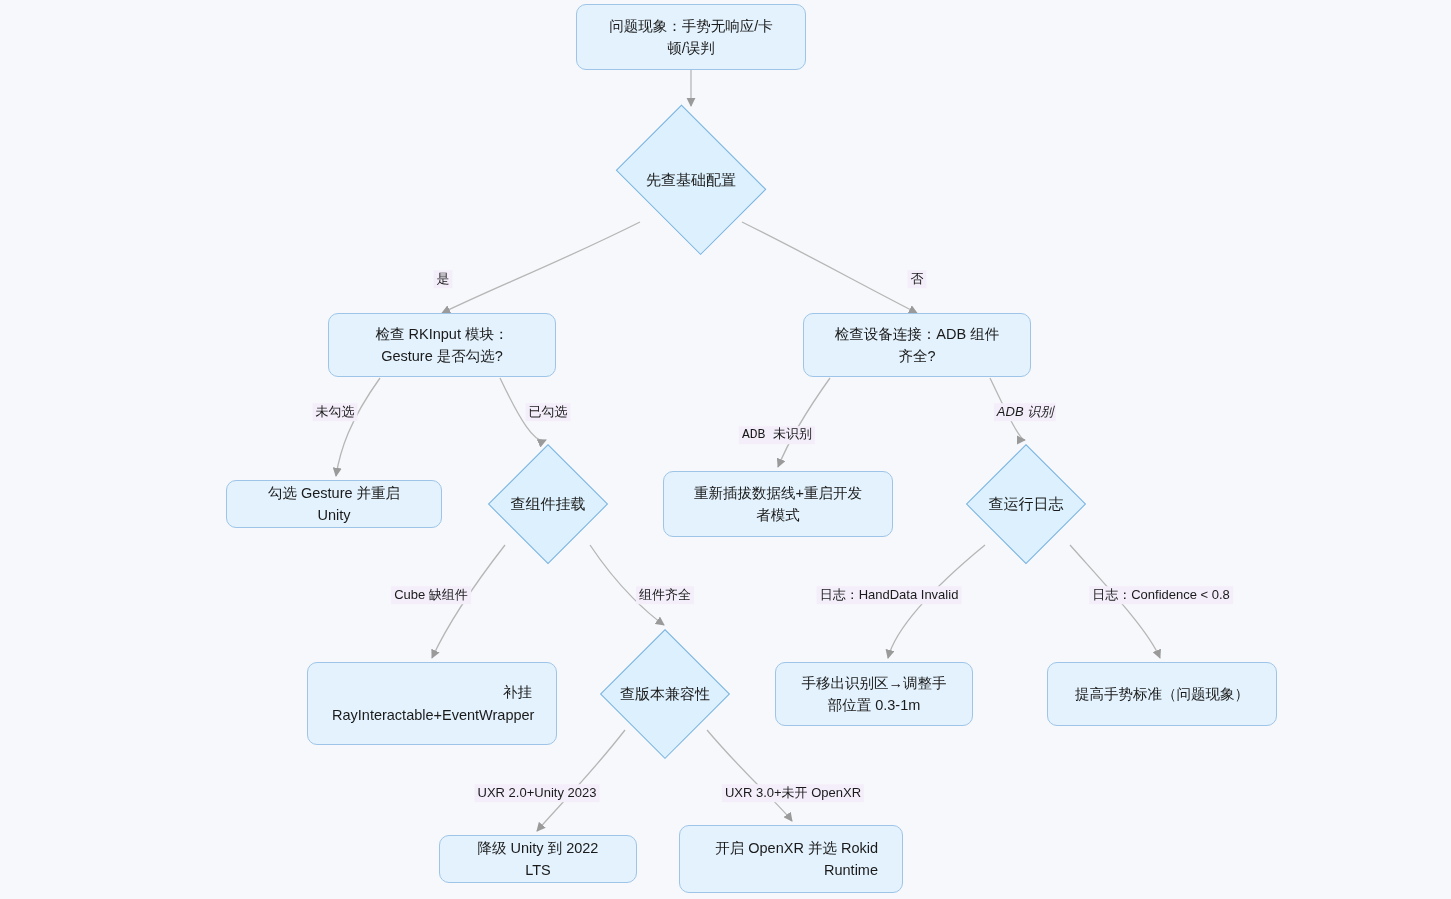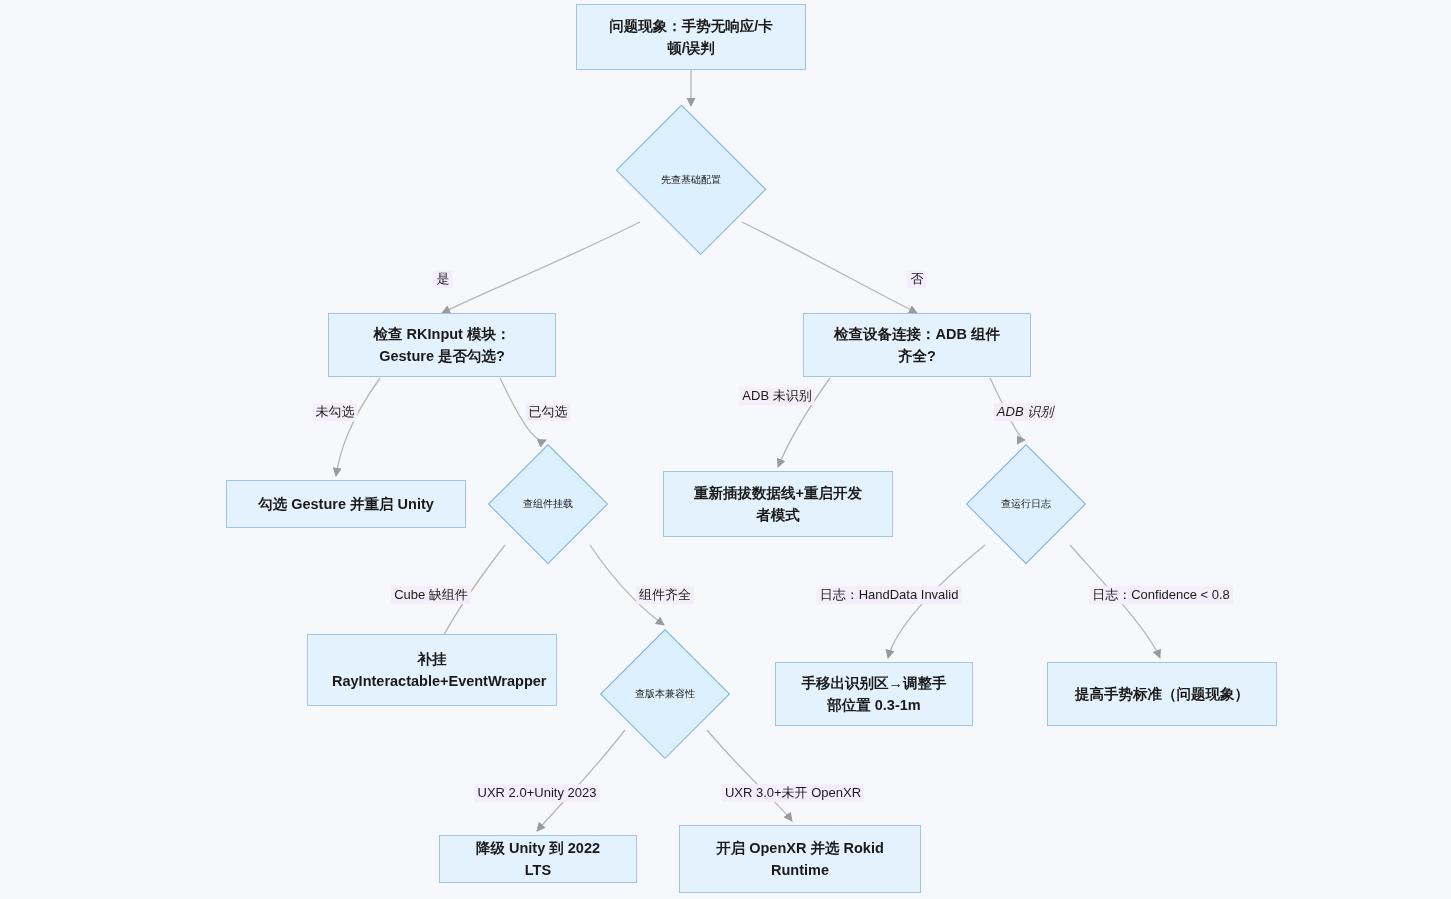--- a/index.html
+++ b/index.html
@@ -27,26 +27,25 @@
     position: absolute;
     box-sizing: border-box;
     display: flex;
     align-items: center;
     justify-content: center;
     text-align: center;
   }
   .node.rect {
     background: #e3f2fd;
     border: 1px solid #9ec5e8;
-    border-radius: 0;
+    border-radius: 10px;
     color: #1a1a1a;
     font-size: 14.5px;
     line-height: 1.55;
     padding: 6px 24px;
-    font-weight: bold;
   }
   .node.rect .label {
     display: block;
     width: 100%;
   }
   .node.diamond {
     background: transparent;
     border: none;
   }
   .node.diamond .dshape {
@@ -62,21 +61,21 @@
     width: 70.71%;
     height: 70.71%;
     transform: translate(-50%, -50%) rotate(45deg);
     background: #dcf0fd;
     border: 1px solid #7ab3e0;
     box-sizing: border-box;
   }
   .node.diamond .dlabel {
     position: relative;
     z-index: 2;
-    font-size: 10px;
+    font-size: 15px;
     color: #1a1a1a;
     white-space: nowrap;
   }
   .edge-label {
     position: absolute;
     background: #f4eefb;
     color: #1a1a1a;
     font-size: 13px;
     line-height: 1.2;
     padding: 1px 3px;
@@ -122,66 +121,66 @@
           <div></div>
         </div>
         <span class="dlabel">先查基础配置</span>
       </div>
       <div class="node rect" style="left: 328px; top: 313px; width: 228px; height: 64px;">
         <span class="label">检查 RKInput 模块：Gesture 是否勾选?</span>
       </div>
       <div class="node rect" style="left: 803px; top: 313px; width: 228px; height: 64px;">
         <span class="label">检查设备连接：ADB 组件齐全?</span>
       </div>
-      <div class="node rect" style="left: 226px; top: 480px; width: 240px; height: 48px;">
+      <div class="node rect" style="left: 226px; top: 480px; width: 216px; height: 48px;">
         <span class="label">勾选 Gesture 并重启 Unity</span>
       </div>
       <div class="node diamond" style="left: 488px; top: 444px; width: 120px; height: 120px;">
         <div class="dshape">
           <div></div>
         </div>
         <span class="dlabel">查组件挂载</span>
       </div>
       <div class="node rect" style="left: 663px; top: 471px; width: 230px; height: 66px;">
         <span class="label">重新插拔数据线+重启开发者模式</span>
       </div>
       <div class="node diamond" style="left: 966px; top: 444px; width: 120px; height: 120px;">
         <div class="dshape">
           <div></div>
         </div>
         <span class="dlabel">查运行日志</span>
       </div>
-      <div class="node rect" style="left: 307px; top: 634px; width: 250px; height: 72px;">
+      <div class="node rect" style="left: 307px; top: 662px; width: 250px; height: 83px; text-align: right;">
         <span class="label">补挂 RayInteractable+EventWrapper</span>
       </div>
       <div class="node diamond" style="left: 600px; top: 629px; width: 130px; height: 130px;">
         <div class="dshape">
           <div></div>
         </div>
         <span class="dlabel">查版本兼容性</span>
       </div>
       <div class="node rect" style="left: 775px; top: 662px; width: 198px; height: 64px;">
         <span class="label">手移出识别区→调整手部位置 0.3-1m</span>
       </div>
       <div class="node rect" style="left: 1047px; top: 662px; width: 230px; height: 64px;">
         <span class="label">提高手势标准（问题现象）</span>
       </div>
       <div class="node rect" style="left: 439px; top: 835px; width: 198px; height: 48px;">
         <span class="label">降级 Unity 到 2022 LTS</span>
       </div>
-      <div class="node rect" style="left: 679px; top: 825px; width: 242px; height: 68px;">
+      <div class="node rect" style="left: 679px; top: 825px; width: 224px; height: 68px; text-align: right;">
         <span class="label">开启 OpenXR 并选 Rokid Runtime</span>
       </div>
     </div>
   <div id="label-layer">
       <div class="edge-label" style="left: 443px; top: 279px;">是</div>
       <div class="edge-label" style="left: 917px; top: 279px;">否</div>
       <div class="edge-label" style="left: 335px; top: 412px;">未勾选</div>
       <div class="edge-label" style="left: 548px; top: 412px;">已勾选</div>
-      <div class="edge-label" style="left: 777px; top: 396px;">ADB 未识别</div>
+      <div class="edge-label" style="left: 777px; top: 435px; font-family: Liberation Mono, monospace;">ADB 未识别</div>
       <div class="edge-label" style="left: 1025px; top: 412px; font-style: italic;">ADB 识别</div>
       <div class="edge-label" style="left: 431px; top: 595px;">Cube 缺组件</div>
       <div class="edge-label" style="left: 665px; top: 595px;">组件齐全</div>
       <div class="edge-label" style="left: 889px; top: 595px;">日志：HandData Invalid</div>
       <div class="edge-label" style="left: 1161px; top: 595px;">日志：Confidence &lt; 0.8</div>
       <div class="edge-label" style="left: 537px; top: 793px;">UXR 2.0+Unity 2023</div>
       <div class="edge-label" style="left: 793px; top: 793px;">UXR 3.0+未开 OpenXR</div>
     </div>
 
 </div>

